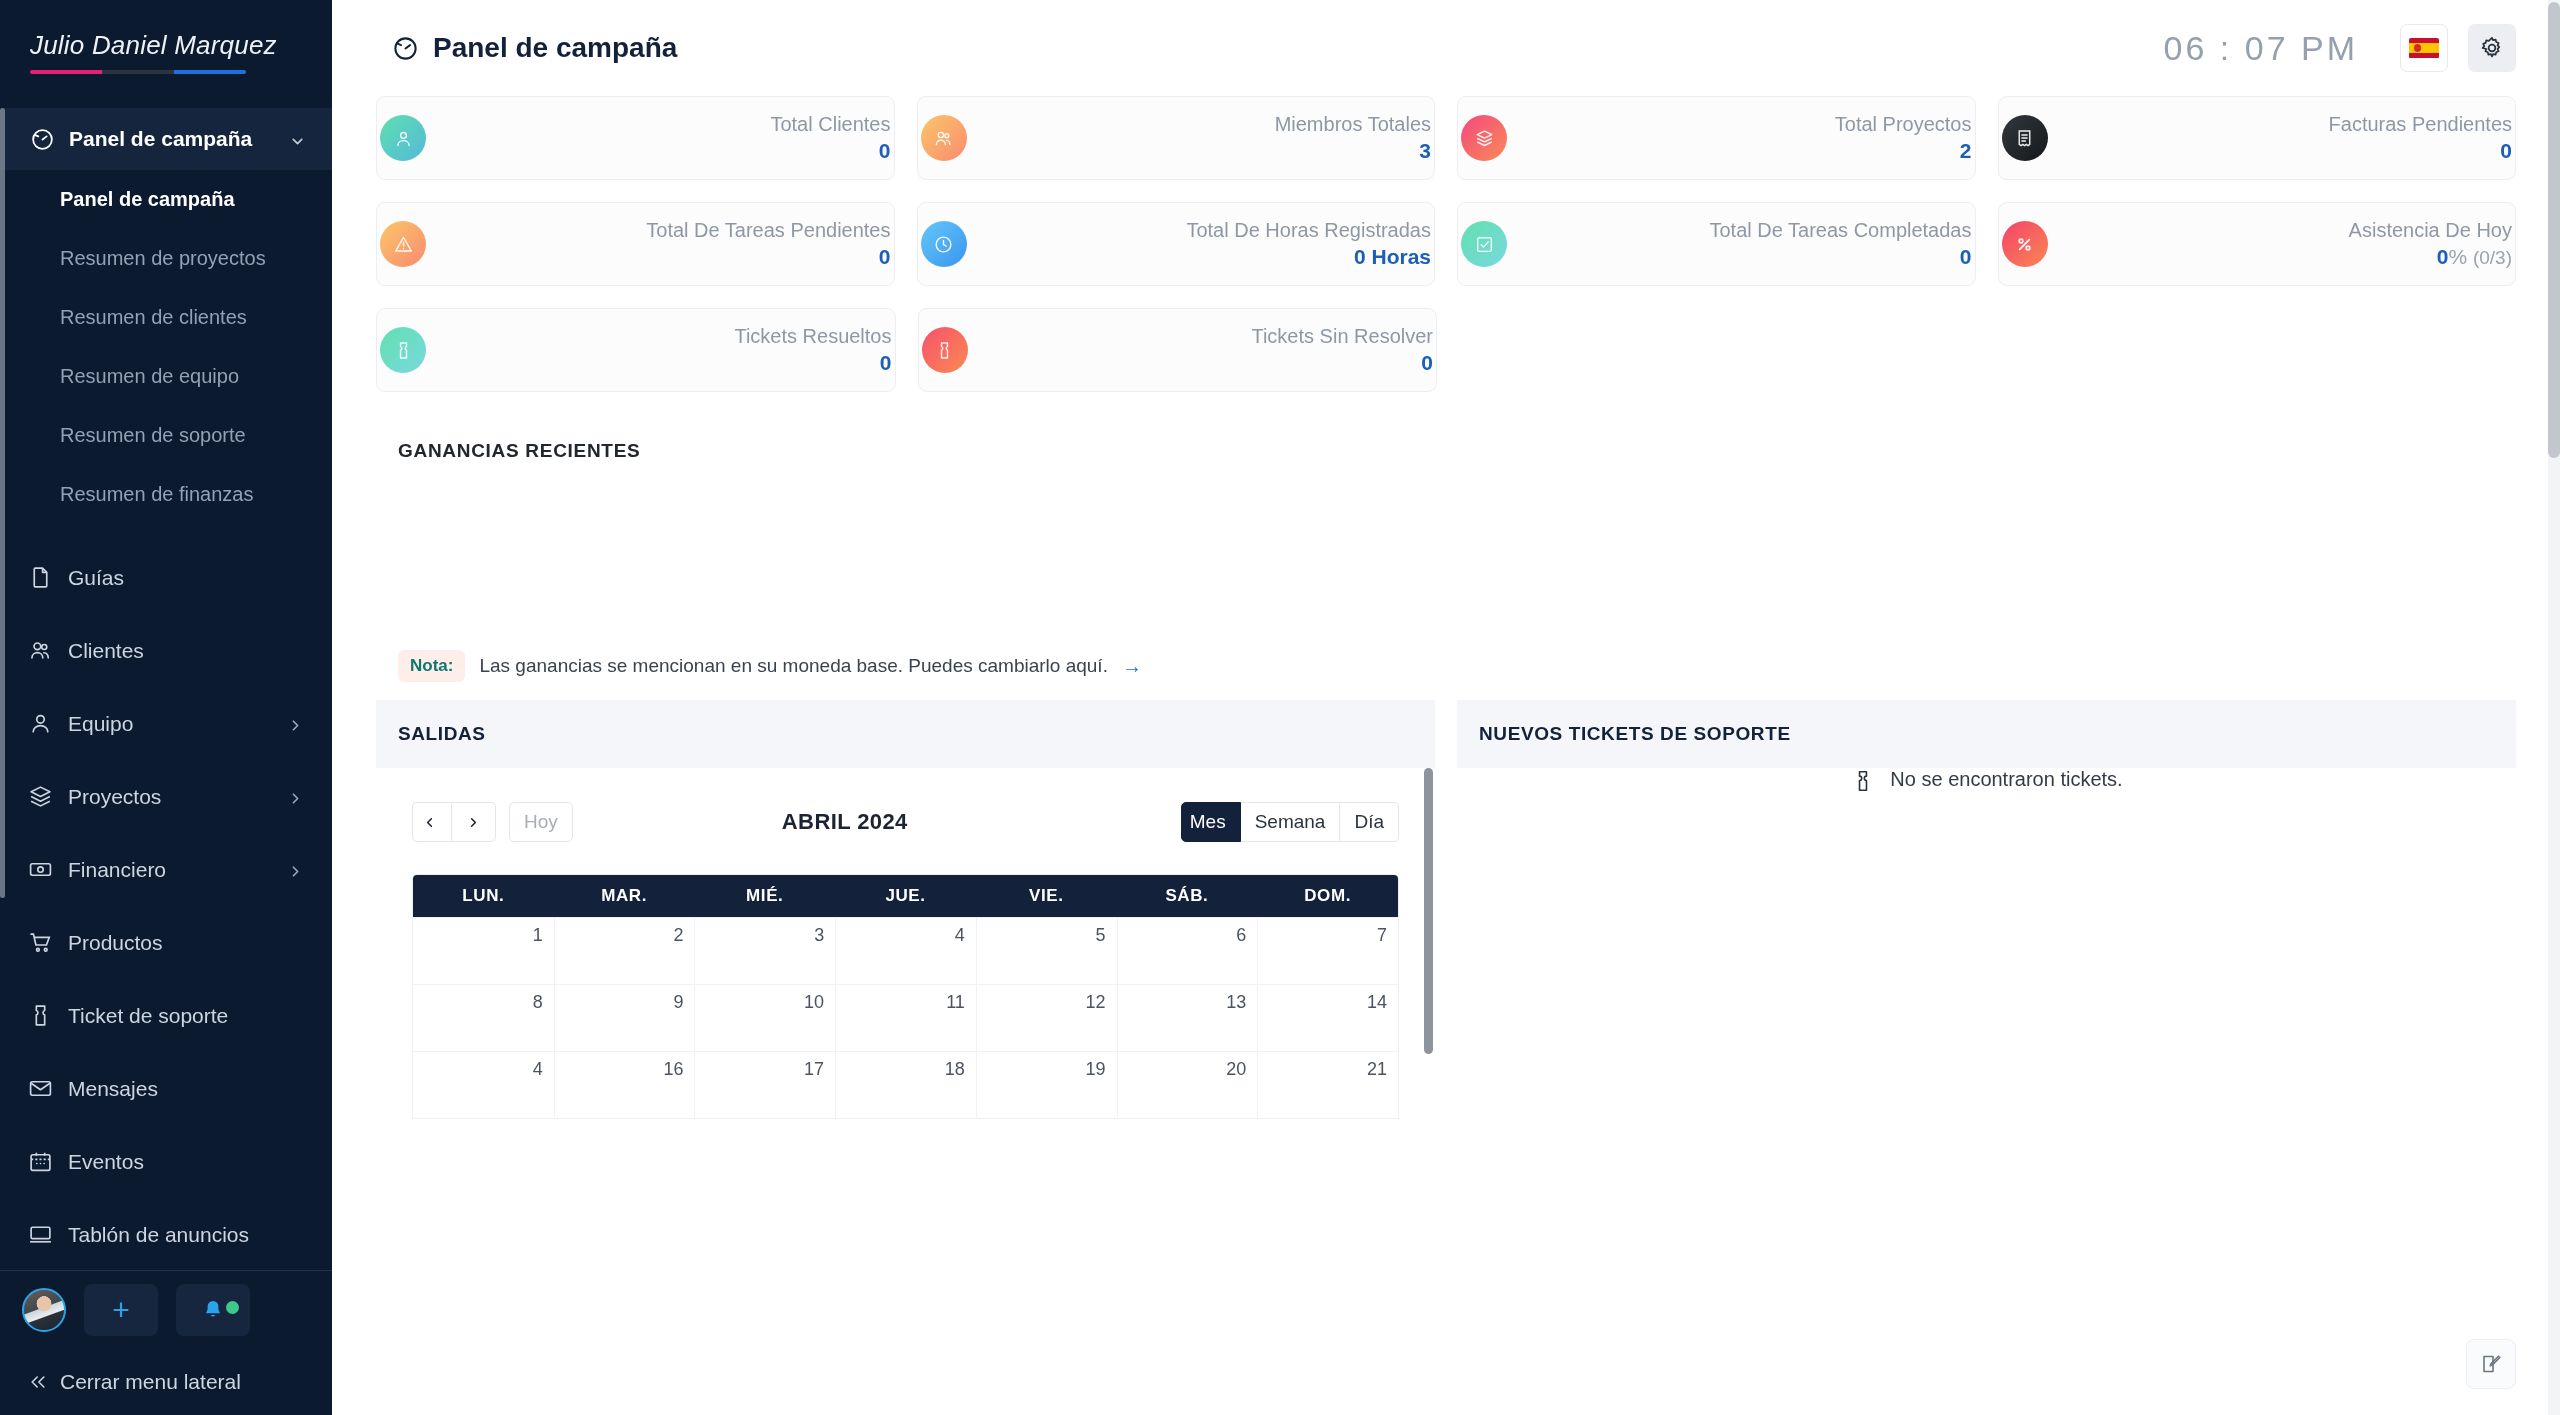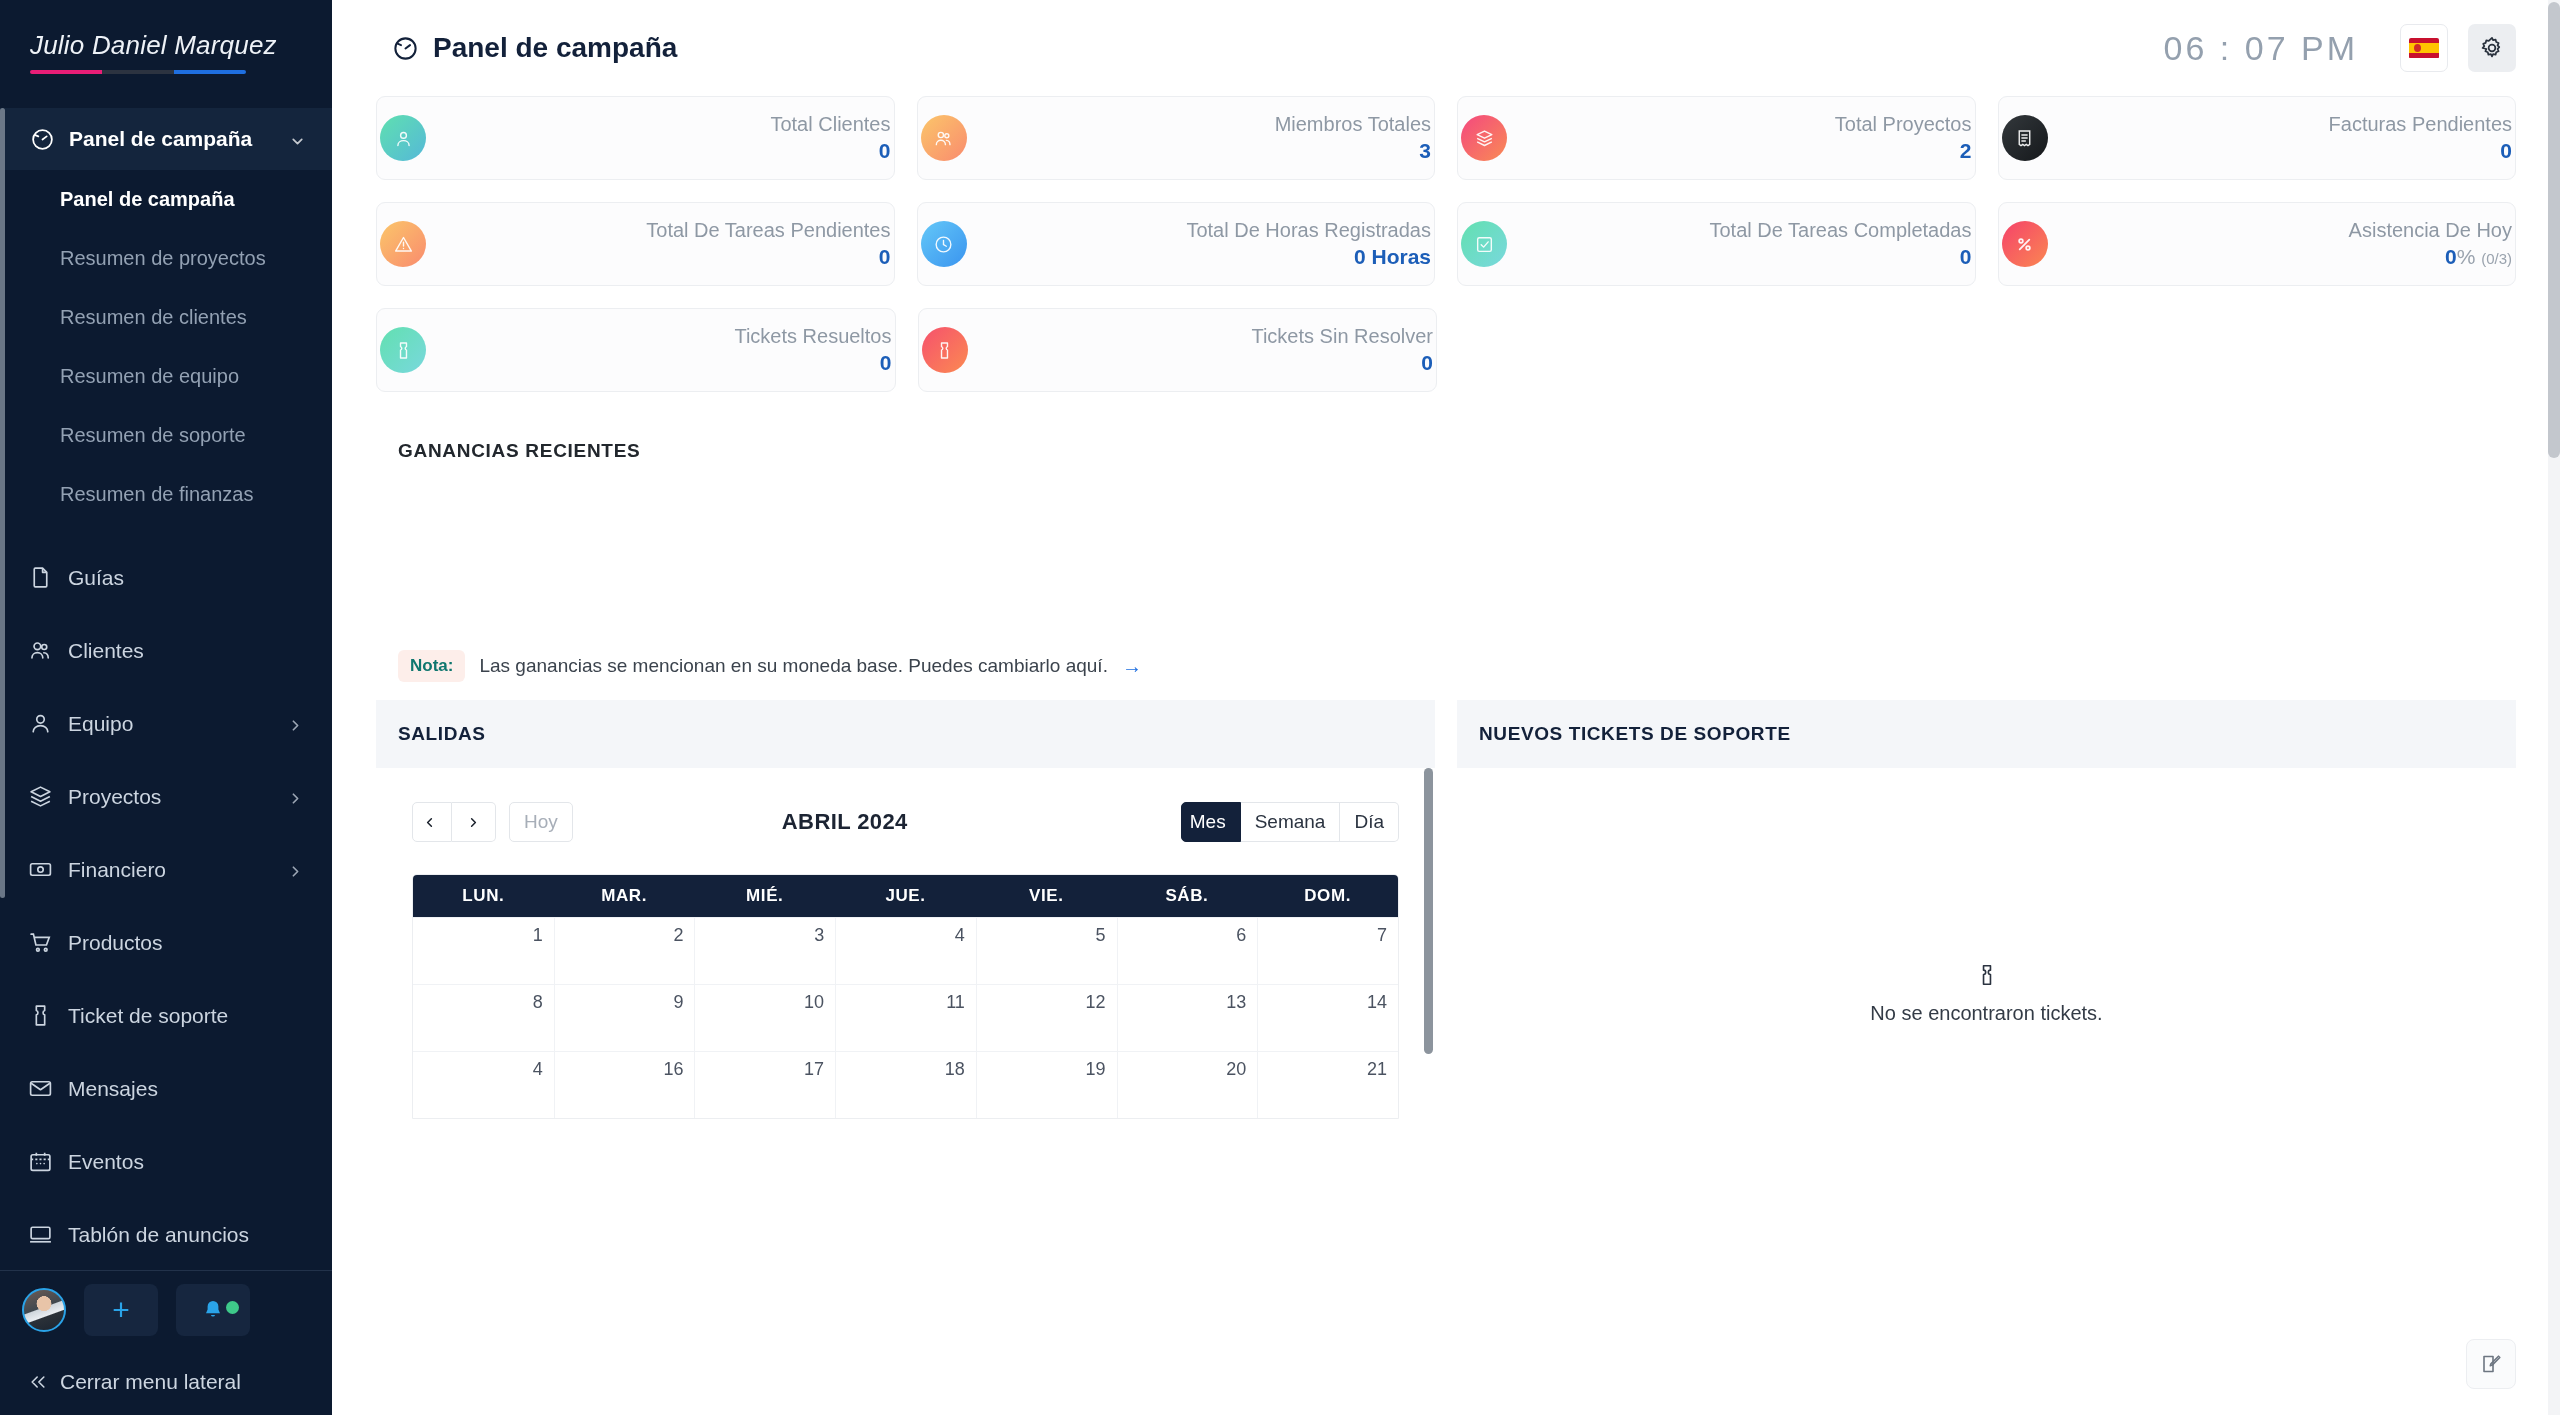--- a/index.html
+++ b/index.html
@@ -163,21 +163,21 @@
     flex: 1; text-align: right; overflow: hidden;
   }
   .card .cap {
     font-size: 20px; color: #8e98a4; white-space: nowrap;
     line-height: 1.25;
   }
   .card .val {
     font-size: 21px; color: #1c5eb8; font-weight: 700; line-height: 1.3;
     white-space: nowrap;
   }
-  .card .val .sub { color: #9aa3ae; font-weight: 400; font-size: 15px; }
+  .card .val .sub { color: #9aa3ae; font-weight: 400; font-size: 19px; }
   .card .val .pct { color: #9aa3ae; font-weight: 400; }
 
   .g-teal   { background: linear-gradient(135deg,#5fe0b0 0%,#55b8d8 100%); }
   .g-orange { background: linear-gradient(135deg,#fbc66a 0%,#f98b6e 100%); }
   .g-pink   { background: linear-gradient(135deg,#f4487f 0%,#f98b55 100%); }
   .g-dark   { background: linear-gradient(135deg,#33383c 0%,#15181b 100%); }
   .g-blue   { background: linear-gradient(135deg,#64c8f8 0%,#3a94ef 100%); }
   .g-mint   { background: linear-gradient(135deg,#62e0b0 0%,#79d8dd 100%); }
   .g-red    { background: linear-gradient(135deg,#f5426a 0%,#fa8752 100%); }
   .g-coral  { background: linear-gradient(135deg,#f6516d 0%,#fb8a52 100%); }
@@ -255,21 +255,21 @@
   .cal-week:first-child { border-top: none; }
   .cal-cell {
     border-left: 1px solid #f0f2f5;
     padding: 7px 11px 0 0; text-align: right;
     font-size: 18px; color: #4b5361; cursor: pointer;
   }
   .cal-cell:first-child { border-left: none; }
 
   
   .empty {
-    display: flex; flex-direction: column; align-items: center;
+    display: flex; flex-direction: row; align-items: flex-start;
     justify-content: center; gap: 14px; height: 451px;
   }
   .empty .eico { width: 26px; height: 26px; color: #2b3340; }
   .empty .eico svg { width:100%; height:100%; }
   .empty .etxt { font-size: 20px; color: #333b46; }
 
   
   .fab {
     position: absolute; right: 44px; bottom: 26px;
     width: 50px; height: 50px; border-radius: 8px;

